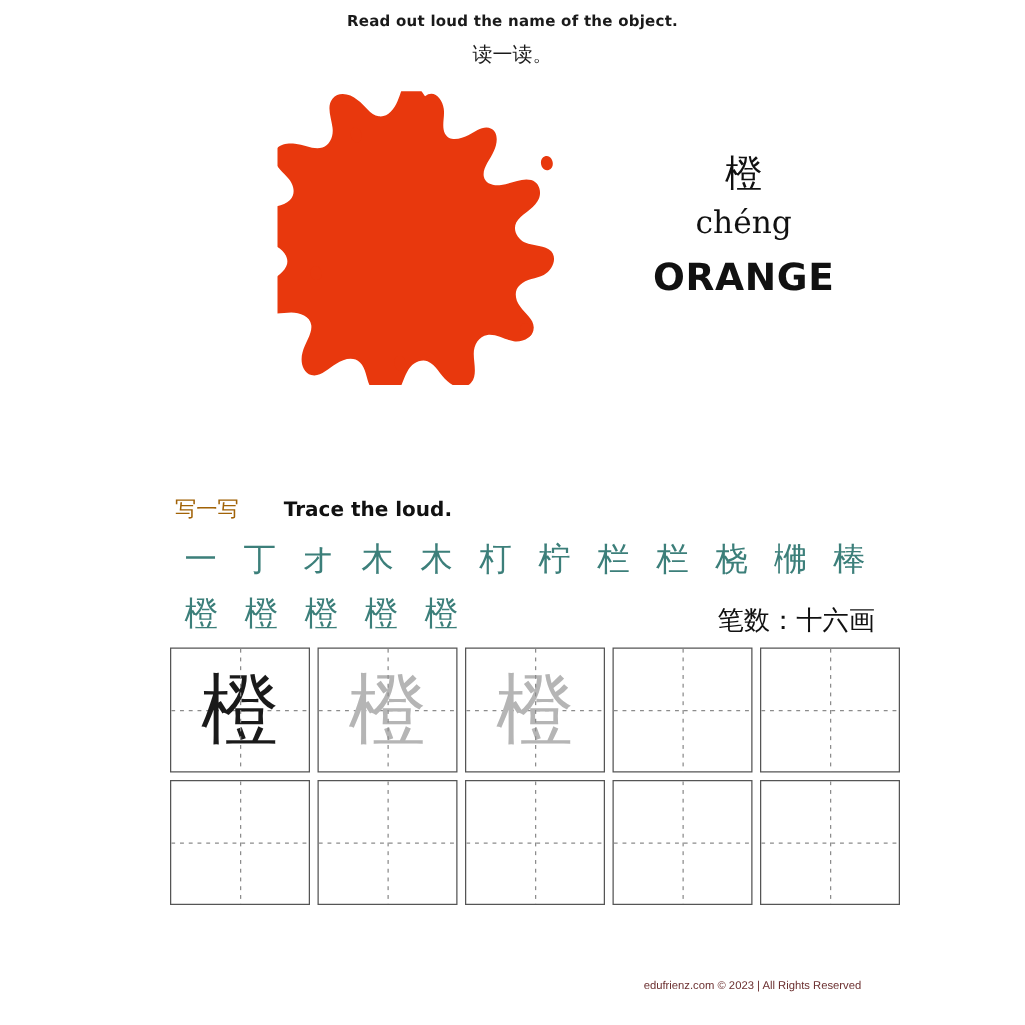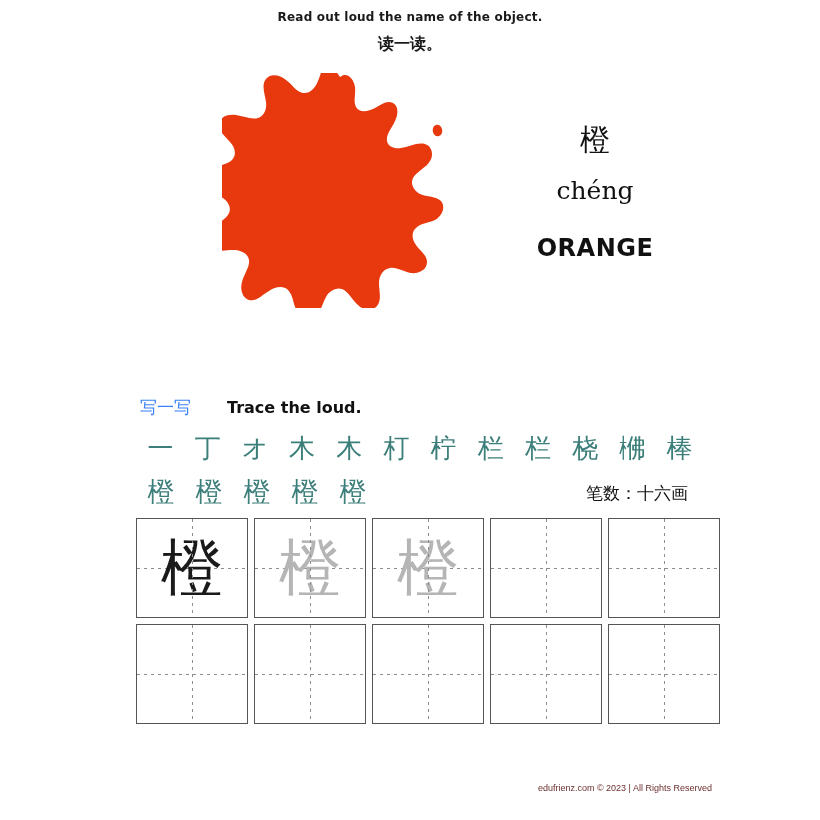--- a/index.html
+++ b/index.html
@@ -25,21 +25,21 @@
   .header-line1 {
     font-family: "DejaVu Sans", sans-serif;
     font-size: 12px;
     font-weight: bold;
     letter-spacing: 0.2px;
     color: #1a1a1a;
   }
   .header-line2 {
     font-family: "DejaVu Sans", sans-serif;
     font-size: 16px;
-    font-weight: bold;
+    font-weight: normal;
     color: #1a1a1a;
     margin-top: 10px;
   }
 
   
   .hero {
     position: relative;
     height: 290px;
     margin-top: 18px;
   }
@@ -60,44 +60,44 @@
   .hanzi-big {
     font-family: "DejaVu Sans", sans-serif;
     font-size: 30px;
     color: #111111;
     line-height: 1.1;
   }
   .pinyin {
     font-family: "DejaVu Serif", serif;
     font-size: 25px;
     color: #111111;
-    margin-top: 20px;
+    margin-top: 7px;
   }
   .english {
     font-family: "DejaVu Sans", sans-serif;
-    font-size: 24px;
+    font-size: 30px;
     font-weight: bold;
     letter-spacing: 0.5px;
     color: #111111;
-    margin-top: 29px;
+    margin-top: 13px;
   }
 
   
   .trace-head {
     position: absolute;
     left: 140px;
     top: 396px;
     display: flex;
     align-items: baseline;
     gap: 36px;
   }
   .trace-head .cn {
     font-family: "DejaVu Sans", sans-serif;
     font-size: 17px;
-    color: #3b82f6;
+    color: #a16207;
   }
   .trace-head .en {
     font-family: "DejaVu Sans", sans-serif;
     font-size: 16px;
     font-weight: bold;
     color: #111111;
   }
 
   .stroke-rows {
     position: absolute;
@@ -116,24 +116,24 @@
     font-size: 26px;
     color: #3c7f7a;
     width: 42px;
     text-align: center;
     line-height: 1.2;
   }
   .stroke-row.second .sg { font-size: 27px; }
 
   .stroke-count {
     position: absolute;
-    right: 132px;
+    right: 120px;
     top: 482px;
     font-family: Liberation Sans, sans-serif;
-    font-size: 17px;
+    font-size: 21px;
     color: #111111;
     white-space: nowrap;
   }
 
   
   .grid {
     position: absolute;
     left: 136px;
     top: 518px;
     display: grid;
@@ -175,21 +175,21 @@
     font-family: "DejaVu Sans", sans-serif;
     font-size: 62px;
     line-height: 1;
   }
   .cell .ch.solid { color: #1a1a1a; }
   .cell .ch.faded { color: #b5b5b5; }
 
   
   .footer {
     position: absolute;
-    right: 108px;
+    right: 131px;
     bottom: 27px;
     font-family: "Liberation Sans", sans-serif;
     font-size: 9px;
     color: #6b2f2f;
   }
 </style>
 </head>
 <body>
 
 <div class="header">

